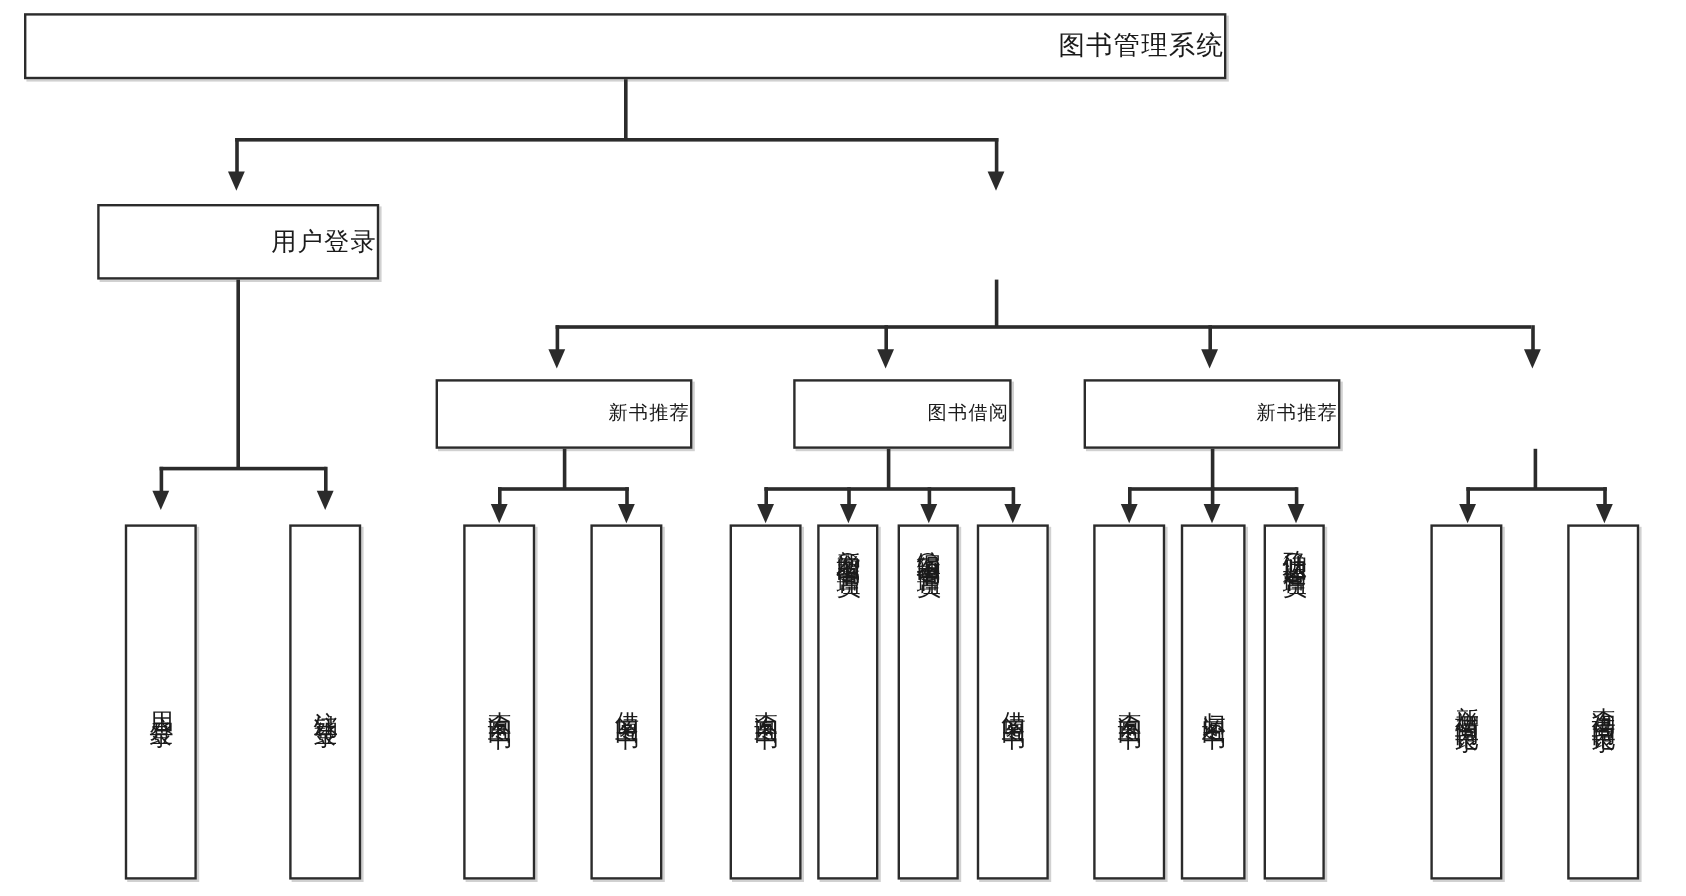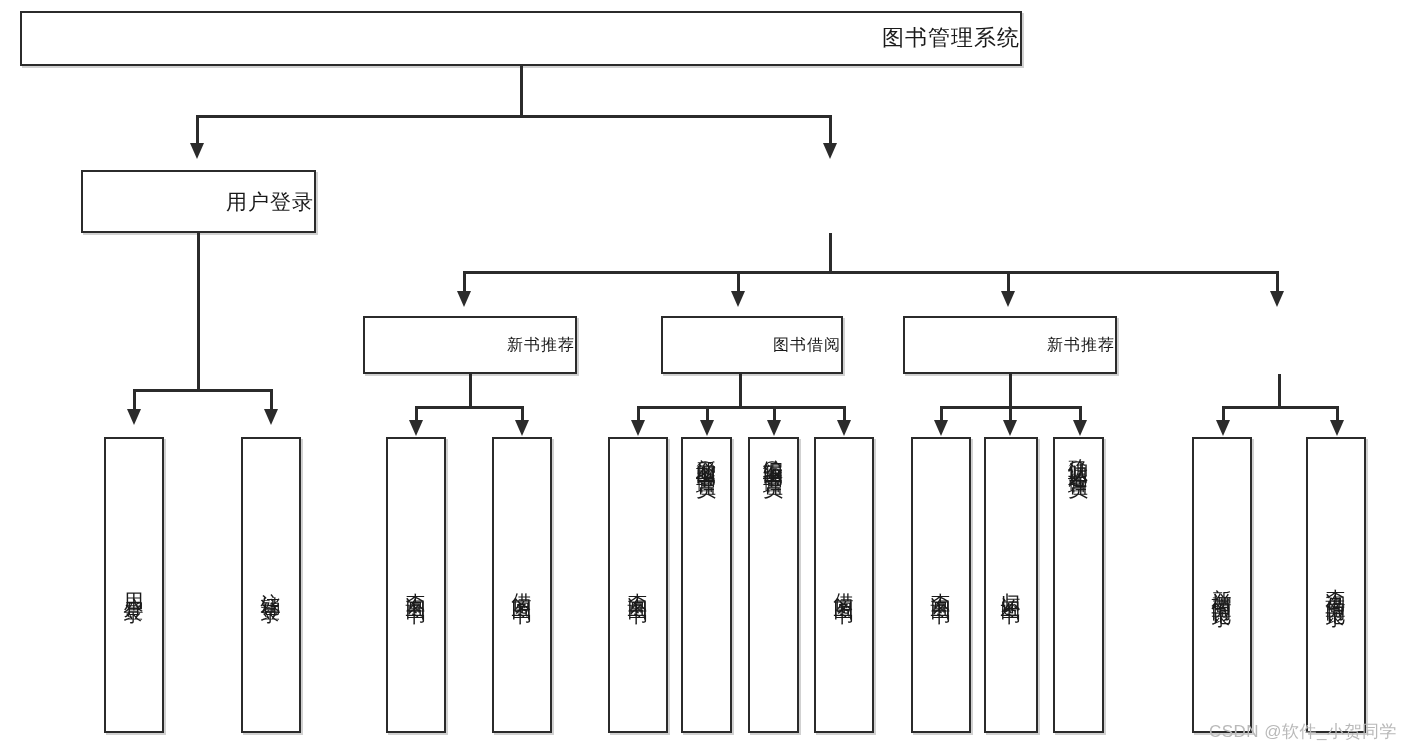--- a/index.html
+++ b/index.html
@@ -228,15 +228,14 @@
   </div>
 
   <div class="leaf" style="left:1192px; top:437px; width:60px; height:296px;">
     <span class="leaf-label">新增借阅记录</span>
   </div>
 
   <div class="leaf" style="left:1306px; top:437px; width:60px; height:296px;">
     <span class="leaf-label">查询借阅记录</span>
   </div>
 
-  <div id="watermark">CSDN @软件_小贺同学</div>
 
 </div>
 
 </body></html>

